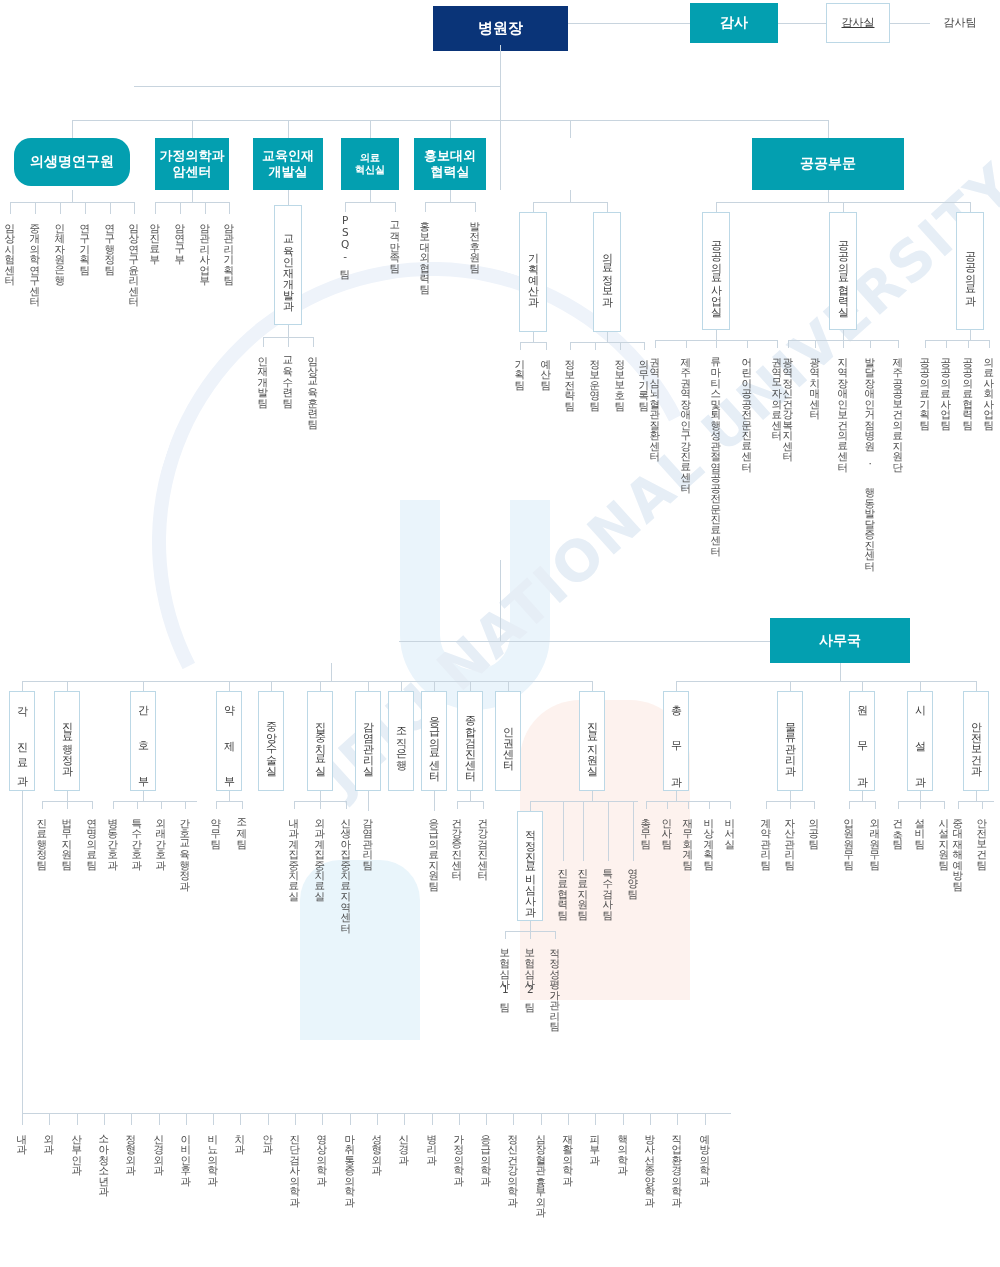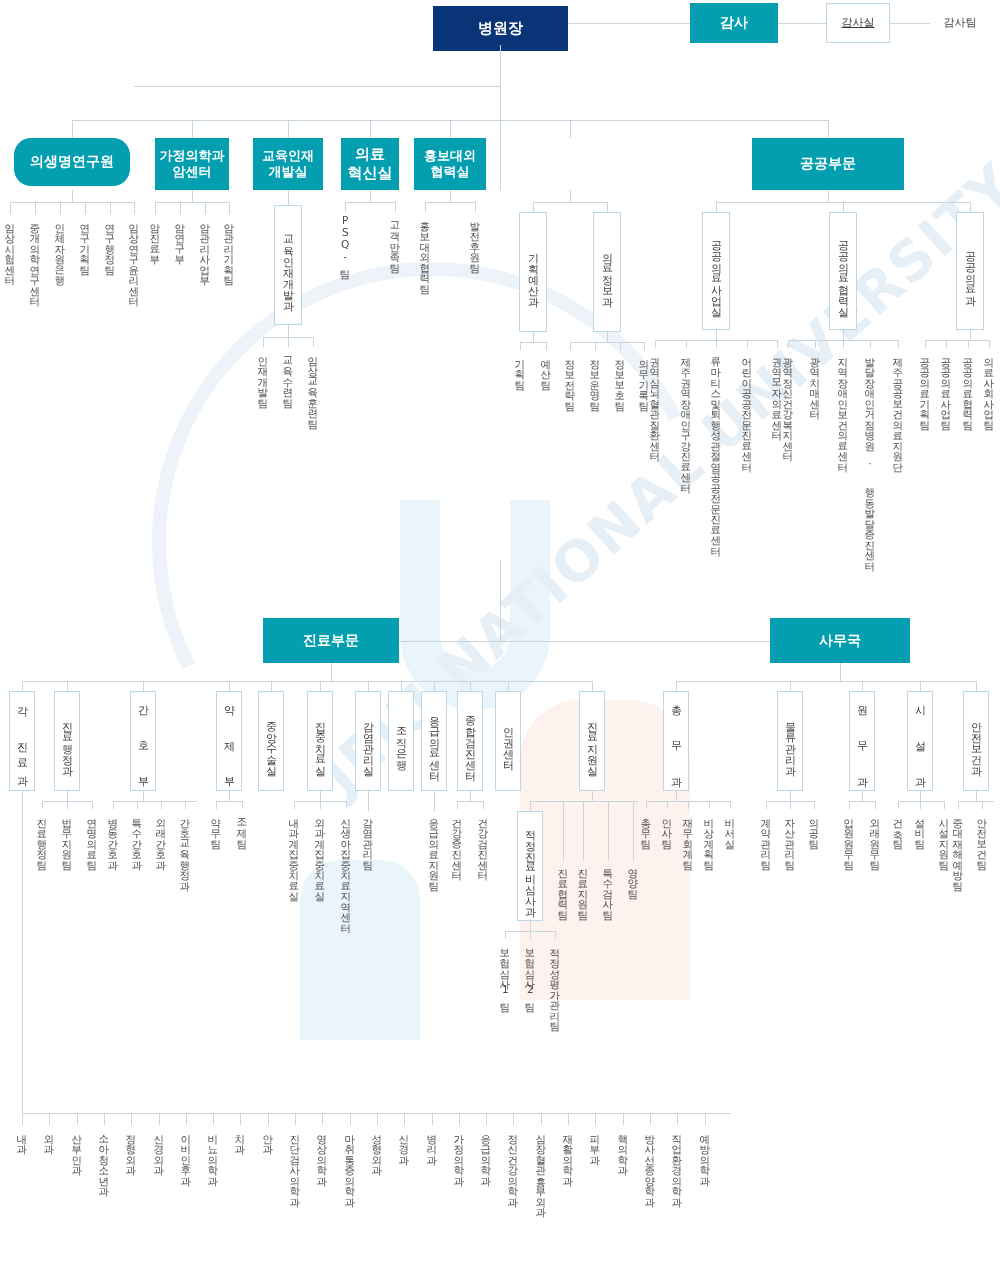--- a/index.html
+++ b/index.html
@@ -131,21 +131,21 @@
   <div class="ln v" style="left:370px; top:120px; height:18px;"></div>
   <div class="ln v" style="left:450px; top:120px; height:18px;"></div>
   <div class="ln v" style="left:570px; top:120px; height:18px;"></div>
   <div class="ln v" style="left:828px; top:120px; height:18px;"></div>
 
   <div class="box filled-teal" style="left:14px;  top:138px; width:116px; height:48px;border-radius:17px;">의생명연구원</div>
   <div class="box filled-teal" style="left:155px; top:138px; width:74px; height:52px; font-size:13px;">가정의학과
 암센터</div>
   <div class="box filled-teal" style="left:253px; top:138px; width:70px; height:52px; font-size:13px;">교육인재
 개발실</div>
-  <div class="box filled-teal" style="left:341px; top:138px; width:58px; height:52px; font-size:15px;">의료
+  <div class="box filled-teal" style="left:341px; top:138px; width:58px; height:52px; font-size:10px;">의료
 혁신실</div>
   <div class="box filled-teal" style="left:414px; top:138px; width:72px; height:52px; font-size:13px;">홍보대외
 협력실</div>
   <div class="box filled-teal" style="left:752px; top:138px; width:152px; height:52px;">공공부문</div>
 
   <div class="ln v" style="left:72px; top:190px; height:12px;"></div>
   <div class="ln h" style="left:10px; top:202px; width:124px;"></div>
   <div class="ln v" style="left:10px;  top:202px; height:12px;"></div>
   <div class="ln v" style="left:35px;  top:202px; height:12px;"></div>
   <div class="ln v" style="left:60px;  top:202px; height:12px;"></div>
@@ -349,21 +349,20 @@
   <div class="vtext" style="left:937px; top:350px; width:18px; height:90px;">
       <span>공공의료사업팀</span>
     </div>
   <div class="vtext" style="left:959px; top:350px; width:18px; height:90px;">
       <span>공공의료협력팀</span>
     </div>
   <div class="vtext" style="left:980px; top:350px; width:18px; height:90px;">
       <span>의료사회사업팀</span>
     </div>
 
-  <div class="box filled-teal" style="left:263px; top:618px; width:136px; height:45px;">진료부문</div>
   <div class="box filled-teal" style="left:770px; top:618px; width:140px; height:45px;">사무국</div>
   <div class="ln h" style="left:399px; top:641px; width:371px;"></div>
   <div class="ln v" style="left:500px; top:560px; height:81px;"></div>
 
   <div class="ln v" style="left:331px; top:663px; height:18px;"></div>
   <div class="ln h" style="left:22px; top:681px; width:570px;"></div>
 
   <div class="ln v" style="left:22px;  top:681px; height:10px;"></div>
   <div class="ln v" style="left:67px;  top:681px; height:10px;"></div>
   <div class="ln v" style="left:143px; top:681px; height:10px;"></div>

